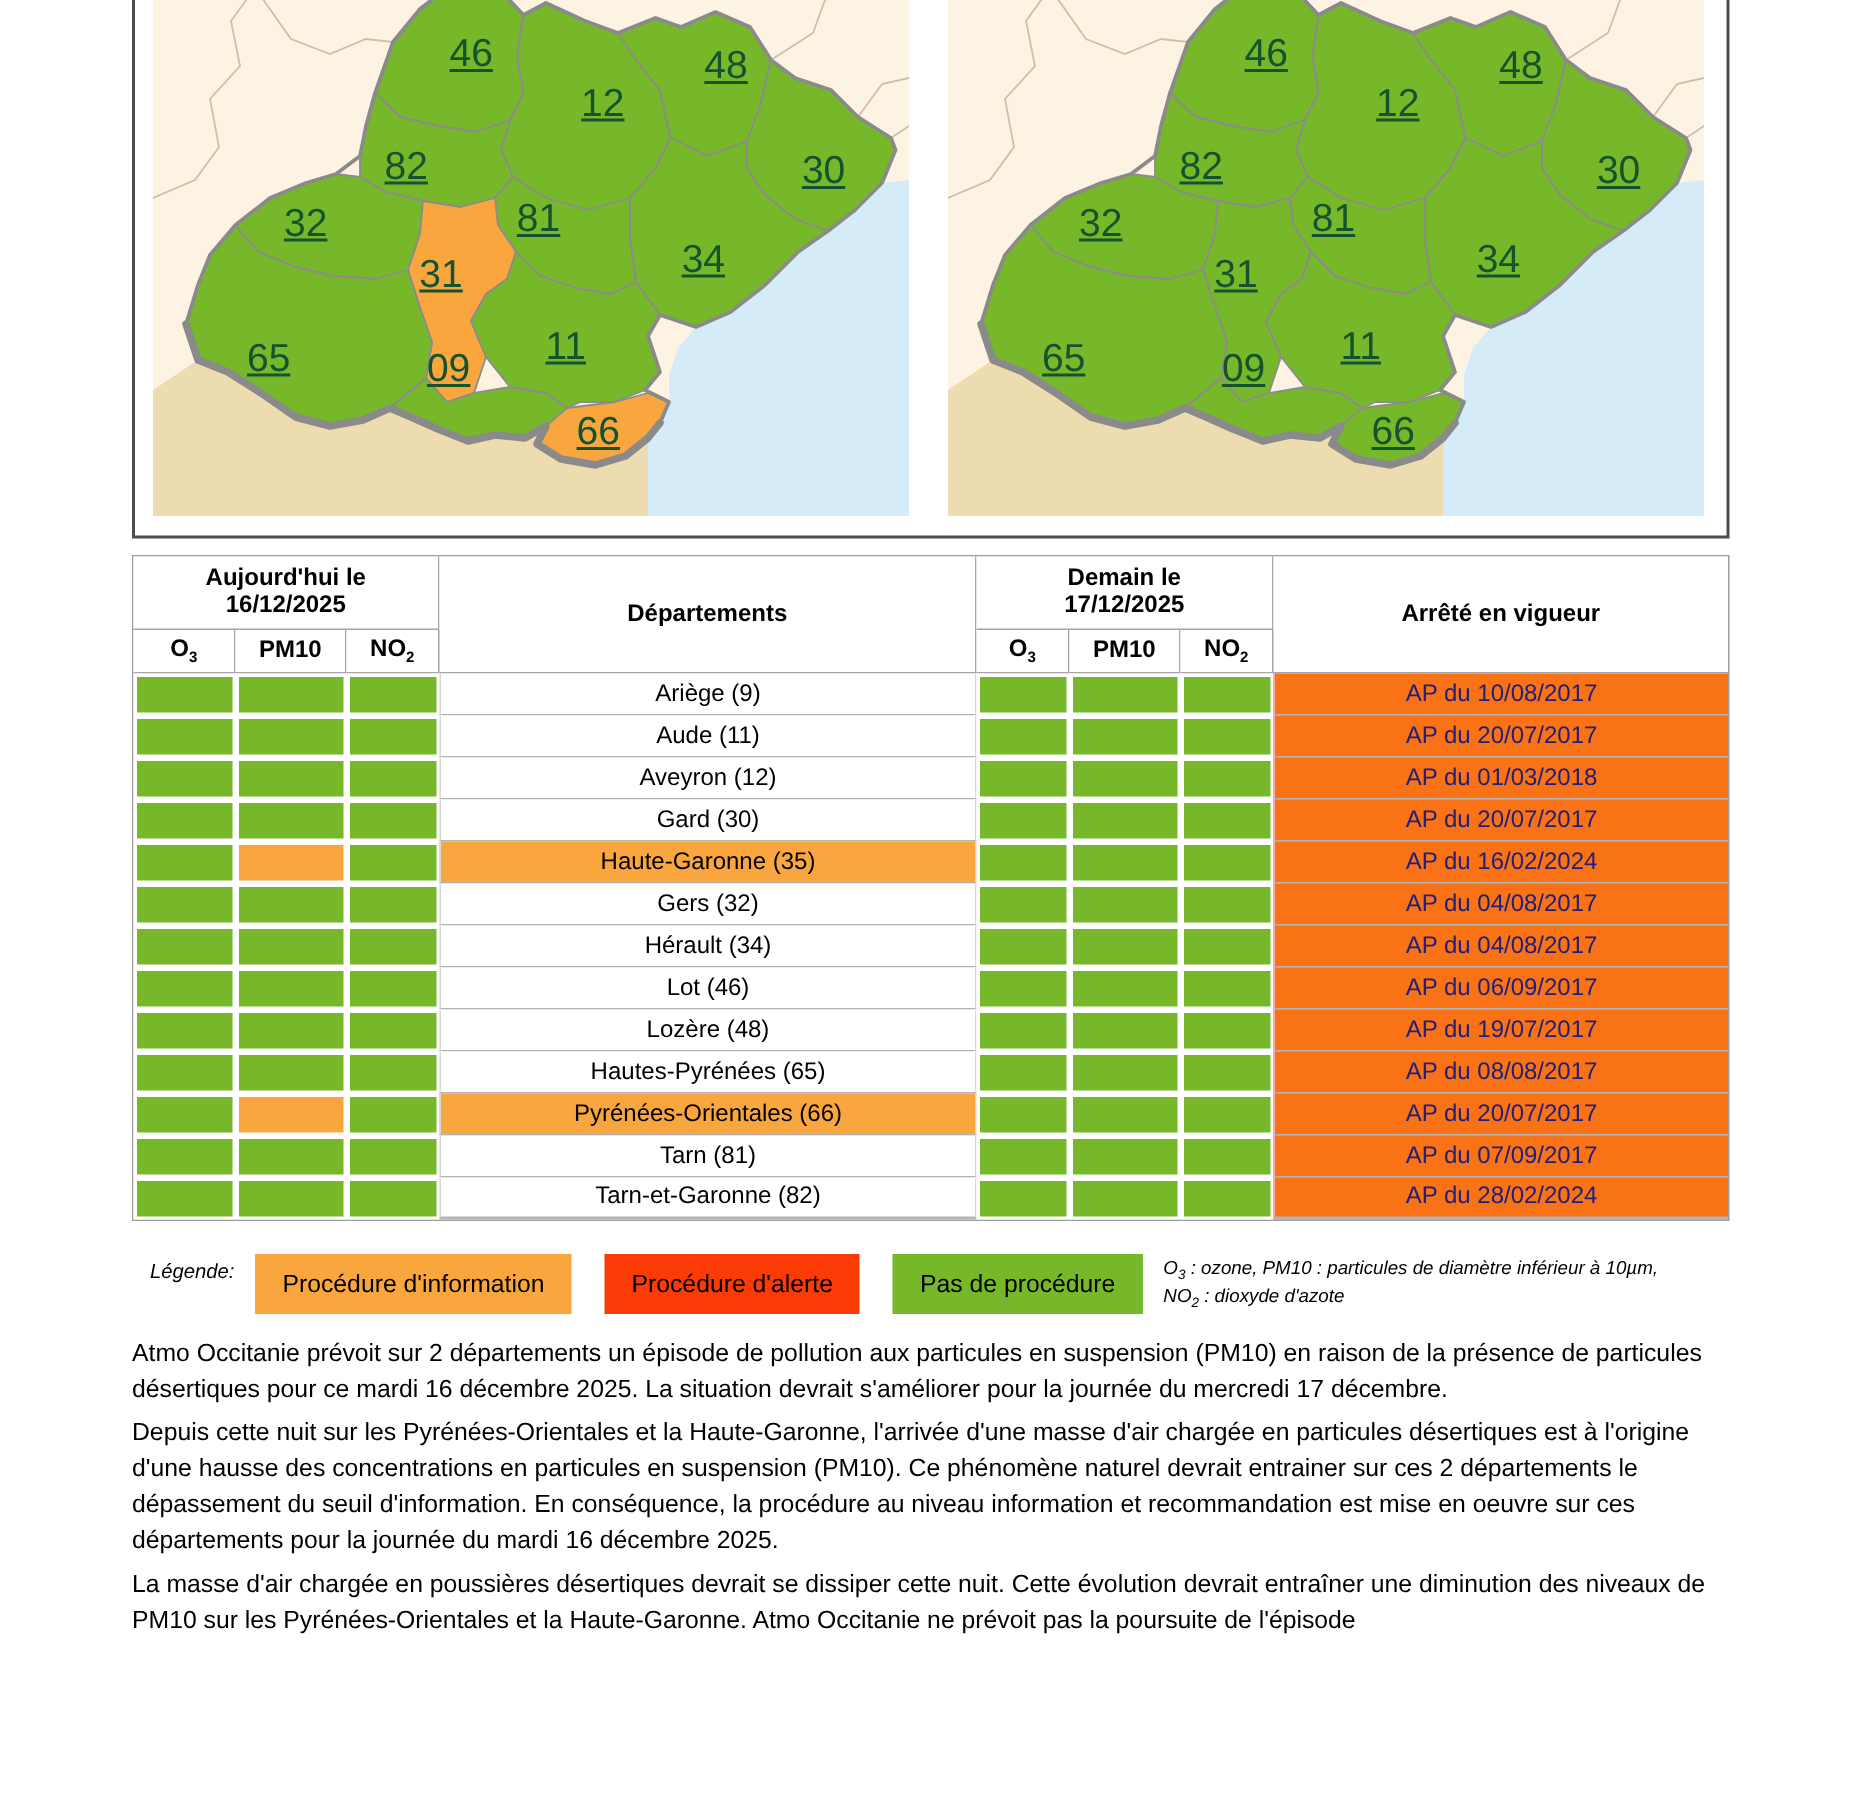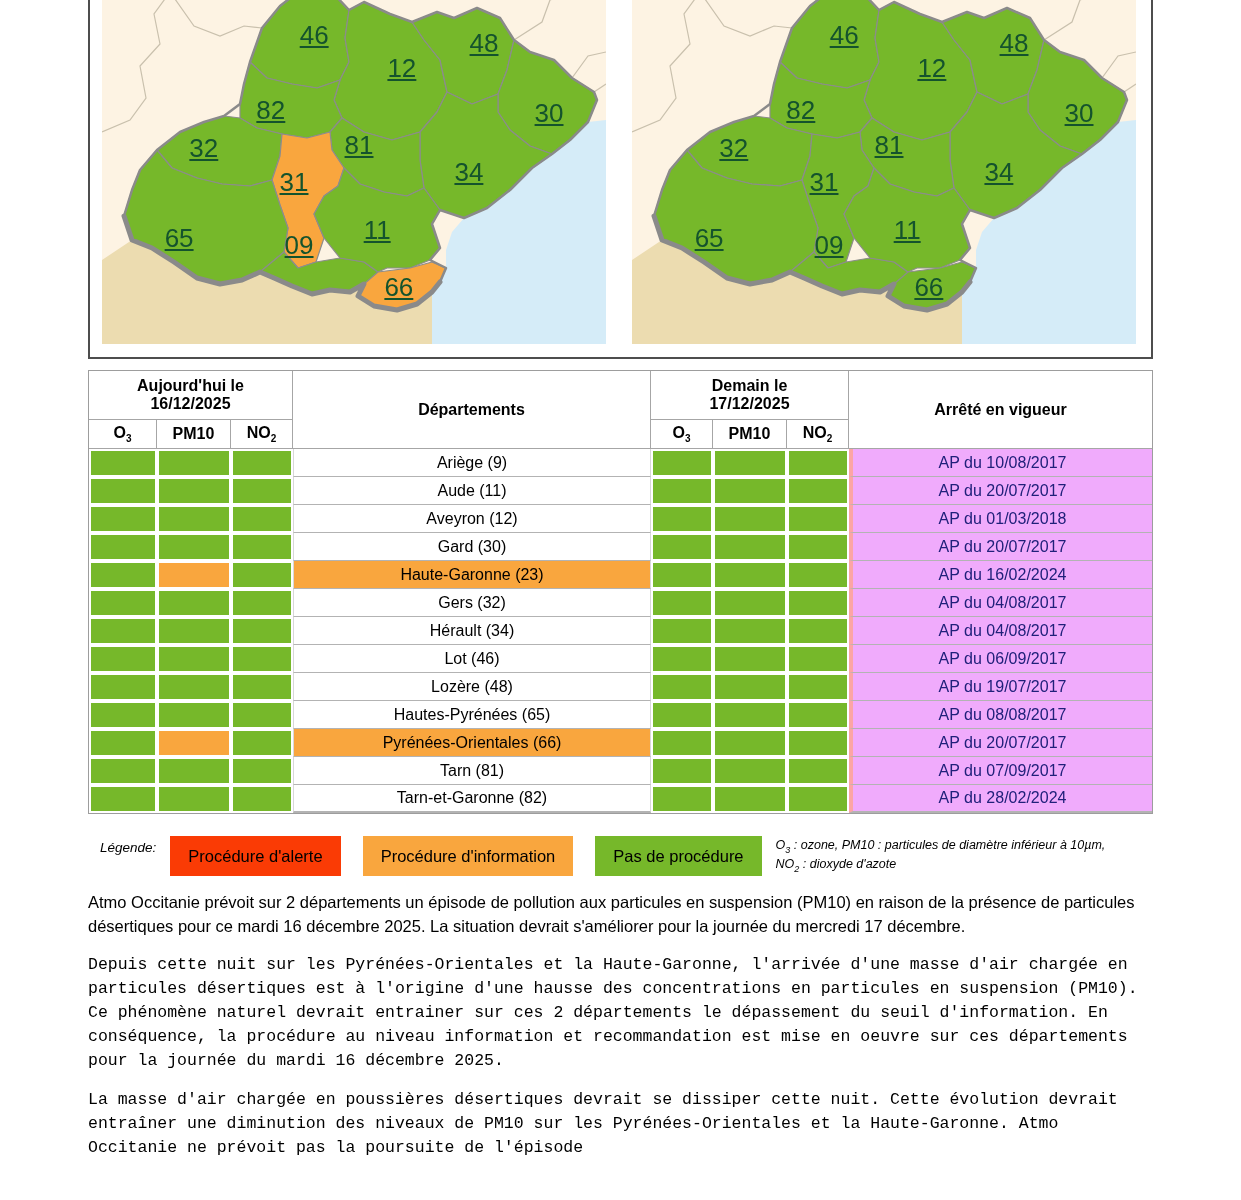--- a/index.html
+++ b/index.html
@@ -30,42 +30,42 @@
   thead tr.sub th{height:28px;border-bottom:1px solid #a6a6a6;border-right:1px solid #a6a6a6;}
   thead tr.sub th:last-child{border-right:1px solid #a6a6a6;}
   th sub{font-size:10px;}
   tbody tr{height:28px;}
   td{padding:0;vertical-align:middle;text-align:center;font-size:16px;}
   td.status{border:2px solid #fff;background-clip:padding-box;}
   td.status.green{background-color:var(--green);}
   td.status.orange{background-color:var(--orange);}
   td.name-cell{background:#fff;border-bottom:1px solid #b3b3b3;border-left:1px solid #d8d8d8;border-right:1px solid #d8d8d8;}
   td.name-cell.hl{background:var(--orange);}
-  td.ap-cell{background:#f0abfc;border-bottom:1px solid #b3b3b3;border-left:4px solid #fca5a5;}
+  td.ap-cell{background:#f97316;border-bottom:1px solid #b3b3b3;border-left:1px solid #fca5a5;}
   tbody tr:last-child td{border-bottom-width:2px;}
   .ap-link{color:var(--navy);text-decoration:none;cursor:pointer;}
 
   
   .legend{margin-top:22px;display:flex;align-items:center;}
   .legend-label{font-style:italic;font-size:13.5px;margin-left:12px;margin-right:14px;align-self:flex-start;margin-top:4px;}
   .legend-item{height:40px;line-height:40px;padding:0 18px;font-size:16.5px;margin-right:22px;white-space:nowrap;}
   .legend-item.red{background:var(--red);}
   .legend-item.orange{background:var(--orange);}
   .legend-item.green{background:var(--green);margin-right:14px;}
   .legend-note{font-style:italic;font-size:12.5px;line-height:1.35;width:345px;}
   .legend-note sub{font-size:9px;}
 
   
   .para{font-size:16.5px;line-height:24px;margin:0;}
   .intro{margin-top:14px;}
   .section-heading{
     margin:0;margin-top:25px;color:var(--maroon);
     font-variant:small-caps;font-weight:bold;font-size:20.5px;letter-spacing:.4px;
   }
-  .body-para{margin-top:15px;font-family:Liberation Mono, monospace;}
+  .body-para{margin-top:5px;}
 </style>
 </head>
 <body>
 
 <div class="page">
 
   <div class="maps-box">
     <div class="map-panel today">
   <svg viewBox="0 0 504 352" preserveAspectRatio="none">
     <rect x="0" y="0" width="504" height="352" fill="#fdf3e3"></rect>
@@ -228,21 +228,21 @@
             <td class="name-cell">Gard (30)</td>
             <td class="status green"></td>
             <td class="status green"></td>
             <td class="status green"></td>
             <td class="ap-cell"><a class="ap-link">AP du 20/07/2017</a></td>
           </tr>
           <tr>
             <td class="status green"></td>
             <td class="status orange"></td>
             <td class="status green"></td>
-            <td class="name-cell hl">Haute-Garonne (23)</td>
+            <td class="name-cell hl">Haute-Garonne (35)</td>
             <td class="status green"></td>
             <td class="status green"></td>
             <td class="status green"></td>
             <td class="ap-cell"><a class="ap-link">AP du 16/02/2024</a></td>
           </tr>
           <tr>
             <td class="status green"></td>
             <td class="status green"></td>
             <td class="status green"></td>
             <td class="name-cell">Gers (32)</td>
@@ -321,22 +321,22 @@
             <td class="status green"></td>
             <td class="ap-cell"><a class="ap-link">AP du 28/02/2024</a></td>
           </tr>
         </tbody>
     </table>
   </div>
 
   <div class="legend">
     <span class="legend-label">Légende:</span>
     <span id="legend-items" style="display: inline-flex;">
+        <span class="legend-item orange">Procédure d'information</span>
         <span class="legend-item red">Procédure d'alerte</span>
-        <span class="legend-item orange">Procédure d'information</span>
         <span class="legend-item green">Pas de procédure</span>
       </span>
     <span class="legend-note" id="legend-note">O<sub>3</sub> : ozone, PM10 : particules de diamètre inférieur à 10µm, NO<sub>2</sub> : dioxyde d'azote</span>
   </div>
 
   <p class="para intro">Atmo Occitanie prévoit sur 2 départements un épisode de pollution aux particules en suspension (PM10) en raison de la présence de particules désertiques pour ce mardi 16 décembre 2025. La situation devrait s'améliorer pour la journée du mercredi 17 décembre.</p>
 
   <p class="para body-para">Depuis cette nuit sur les Pyrénées-Orientales et la Haute-Garonne, l'arrivée d'une masse d'air chargée en particules désertiques est à l'origine d'une hausse des concentrations en particules en suspension (PM10). Ce phénomène naturel devrait entrainer sur ces 2 départements le dépassement du seuil d'information. En conséquence, la procédure au niveau information et recommandation est mise en oeuvre sur ces départements pour la journée du mardi 16 décembre 2025.</p>
 
   <p class="para body-para">La masse d'air chargée en poussières désertiques devrait se dissiper cette nuit. Cette évolution devrait entraîner une diminution des niveaux de PM10 sur les Pyrénées-Orientales et la Haute-Garonne. Atmo Occitanie ne prévoit pas la poursuite de l'épisode</p>

